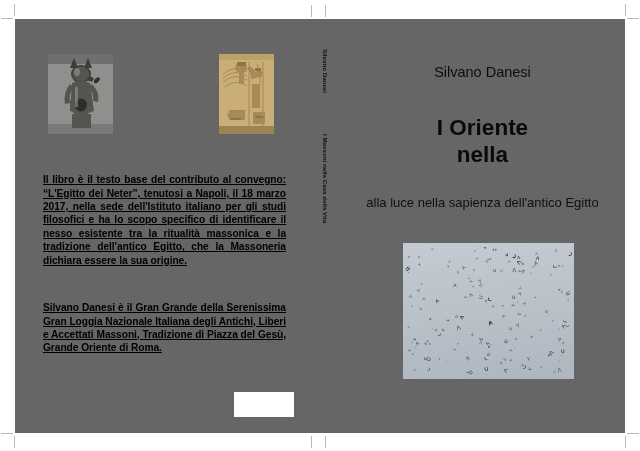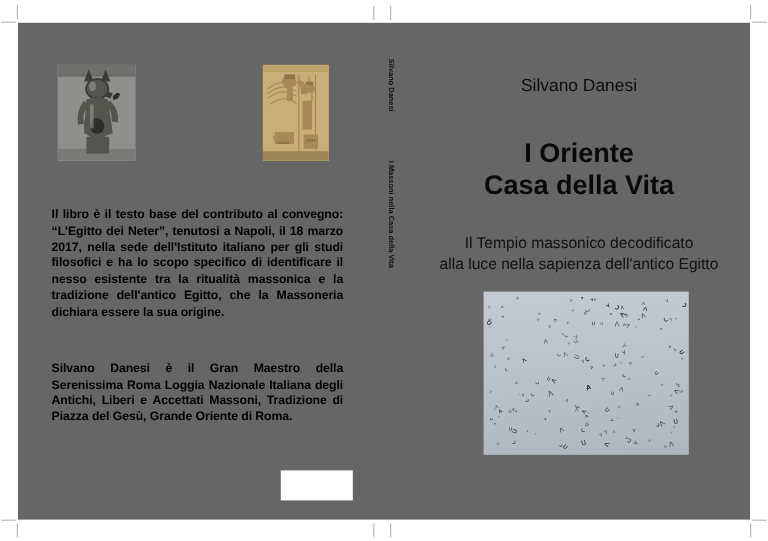--- a/index.html
+++ b/index.html
@@ -62,20 +62,21 @@
   .blurb {
     position: absolute;
     left: 28px;
     width: 243px;
     color: #000000;
     font-weight: bold;
     font-size: 10.2px;
     line-height: 13.4px;
     text-align: justify;
     letter-spacing: -0.05px;
+    text-decoration: underline;
   }
   #blurb-1 { top: 144px; }
   #blurb-2 { top: 272px; }
   #barcode-box {
     position: absolute;
     left: 219px;
     top: 373px;
     width: 60px;
     height: 25px;
     background: #ffffff;
@@ -236,41 +237,40 @@
         <g fill="#8e7446">
           <rect x="18" y="8" width="9" height="4"></rect>
           <rect x="36" y="14" width="6" height="3"></rect>
           <rect x="12" y="64" width="10" height="2"></rect>
           <rect x="36" y="62" width="8" height="2"></rect>
         </g>
       </svg>
     </div>
 
     <p class="blurb" id="blurb-1">Il libro è il testo base del contributo al convegno: “L'Egitto dei Neter”, tenutosi a Napoli, il 18 marzo 2017, nella sede dell'Istituto italiano per gli studi filosofici e ha lo scopo specifico di identificare il nesso esistente tra la ritualità massonica e la tradizione dell'antico Egitto, che la Massoneria dichiara essere la sua origine.</p>
-    <p class="blurb" id="blurb-2">Silvano Danesi è il Gran Maestro della Serenissima Roma Loggia Nazionale Italiana degli Antichi, Liberi e Accettati Massoni, Tradizione di Piazza del Gesù, Grande Oriente di Roma.</p>
+    <p class="blurb" id="blurb-2">Silvano Danesi è il Gran Grande della Serenissima Gran Loggia Nazionale Italiana degli Antichi, Liberi e Accettati Massoni, Tradizione di Piazza del Gesù, Grande Oriente di Roma.</p>
 
     <div id="barcode-box"></div>
   </div>
 
   <div id="spine">
     <span class="spine-text" id="spine-author">Silvano Danesi</span>
     <span class="spine-text" id="spine-title">I Massoni nella Casa della Vita</span>
   </div>
 
   <div id="front-cover">
 
     <div id="front-author">Silvano Danesi</div>
 
     <div id="front-title-block">
       <div>I Oriente</div>
-      <div>Casa della Vita</div>
+      <div>nella</div>
     </div>
 
     <div id="front-subtitle-block">
-      <div>Il Tempio massonico decodificato</div>
       <div>alla luce nella sapienza dell'antico Egitto</div>
     </div>
 
     <div id="birds-image">
         <span class="bird" style="left: 154.6px; top: 84.2px; font-size: 3.7px; transform: rotate(-39deg); opacity: 0.69;">ᴗ</span>
         <span class="bird" style="left: 10.6px; top: 123.9px; font-size: 4px; transform: rotate(42deg); opacity: 0.61;">ᴜ</span>
         <span class="bird" style="left: 108.6px; top: 24.4px; font-size: 7.3px; transform: rotate(-4deg); opacity: 0.64;">ʌ</span>
         <span class="bird" style="left: 106.3px; top: 114.5px; font-size: 5.2px; transform: rotate(68deg); opacity: 0.98;">ᵞ</span>
         <span class="bird" style="left: 131.1px; top: 18.2px; font-size: 6.8px; transform: rotate(-23deg); opacity: 0.79;">ʌ</span>
         <span class="bird" style="left: 118.1px; top: 17.8px; font-size: 4.8px; transform: rotate(-22deg); opacity: 0.85;">ʌ</span>

